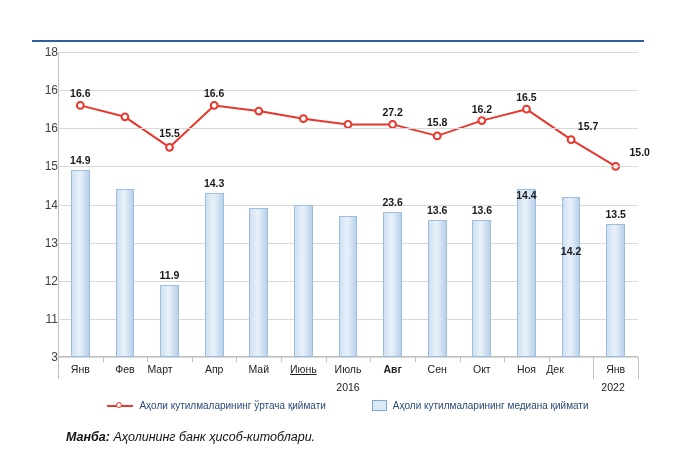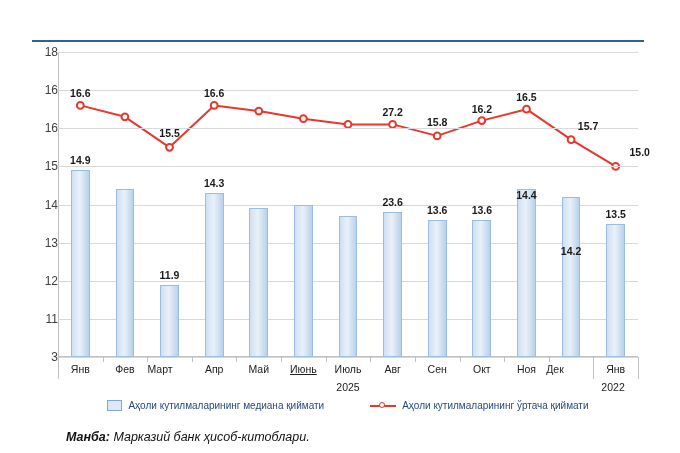--- a/index.html
+++ b/index.html
@@ -266,21 +266,21 @@
       <div class="xtick" style="left: 200.769px;">Май</div>
       <div class="tickmark" style="left: 178.462px;"></div>
       <div class="bar" style="left: 236.015px; width: 18.7385px; height: 152.5px;"></div>
       <div class="xtick" style="left: 245.385px; text-decoration: underline;">Июнь</div>
       <div class="tickmark" style="left: 223.077px;"></div>
       <div class="bar" style="left: 280.631px; width: 18.7385px; height: 141.062px;"></div>
       <div class="xtick" style="left: 290px;">Июль</div>
       <div class="tickmark" style="left: 267.692px;"></div>
       <div class="bar" style="left: 325.246px; width: 18.7385px; height: 144.875px;"></div>
       <div class="bar-label" style="left: 334.615px; top: 144.125px;">23.6</div>
-      <div class="xtick" style="left: 334.615px;">Авг</div>
+      <div class="xtick" style="left: 334.615px; font-weight: bold;">Авг</div>
       <div class="tickmark" style="left: 312.308px;"></div>
       <div class="line-label" style="left: 334.615px; top: 54.4375px;">27.2</div>
       <div class="bar" style="left: 369.862px; width: 18.7385px; height: 137.25px;"></div>
       <div class="bar-label" style="left: 379.231px; top: 151.75px;">13.6</div>
       <div class="xtick" style="left: 379.231px;">Сен</div>
       <div class="tickmark" style="left: 356.923px;"></div>
       <div class="line-label" style="left: 379.231px; top: 63.875px;">15.8</div>
       <div class="bar" style="left: 414.477px; width: 18.7385px; height: 137.25px;"></div>
       <div class="bar-label" style="left: 423.846px; top: 151.75px;">13.6</div>
       <div class="xtick" style="left: 423.846px;">Окт</div>
@@ -297,32 +297,32 @@
       <div class="tickmark" style="left: 490.769px;"></div>
       <div class="line-label" style="left: 513.077px; top: 67.6875px; margin-left: 17px;">15.7</div>
       <div class="bar" style="left: 548.323px; width: 18.7385px; height: 133.438px;"></div>
       <div class="bar-label" style="left: 557.692px; top: 155.562px;">13.5</div>
       <div class="xtick" style="left: 557.692px;">Янв</div>
       <div class="tickmark" style="left: 535.385px;"></div>
       <div class="line-label" style="left: 557.692px; top: 94.375px; margin-left: 24px;">15.0</div>
       <div class="sep" style="left: 535.385px;"></div>
       <div class="sep" style="left: 0px;"></div>
       <div class="sep" style="left: 580px;"></div>
-      <div class="group-label" style="left: 290px;">2025</div>
+      <div class="group-label" style="left: 290px;">2016</div>
       <div class="group-label" style="left: 555.06px;">2022</div>
     </div>
 
   <div id="legend">
+    <div class="legend-item">
+      <span class="legend-swatch-line"></span>
+      <span>Аҳоли кутилмаларининг ўртача қиймати</span>
+    </div>
     <div class="legend-item">
       <span class="legend-swatch-bar"></span>
       <span>Аҳоли кутилмаларининг медиана қиймати</span>
     </div>
-    <div class="legend-item">
-      <span class="legend-swatch-line"></span>
-      <span>Аҳоли кутилмаларининг ўртача қиймати</span>
-    </div>
   </div>
 
   <div class="source">
-    <b>Манба:</b><span> Марказий банк ҳисоб-китоблари.</span>
+    <b>Манба:</b><span> Аҳолининг банк ҳисоб-китоблари.</span>
   </div>
 
 </div>
 
 </body></html>

